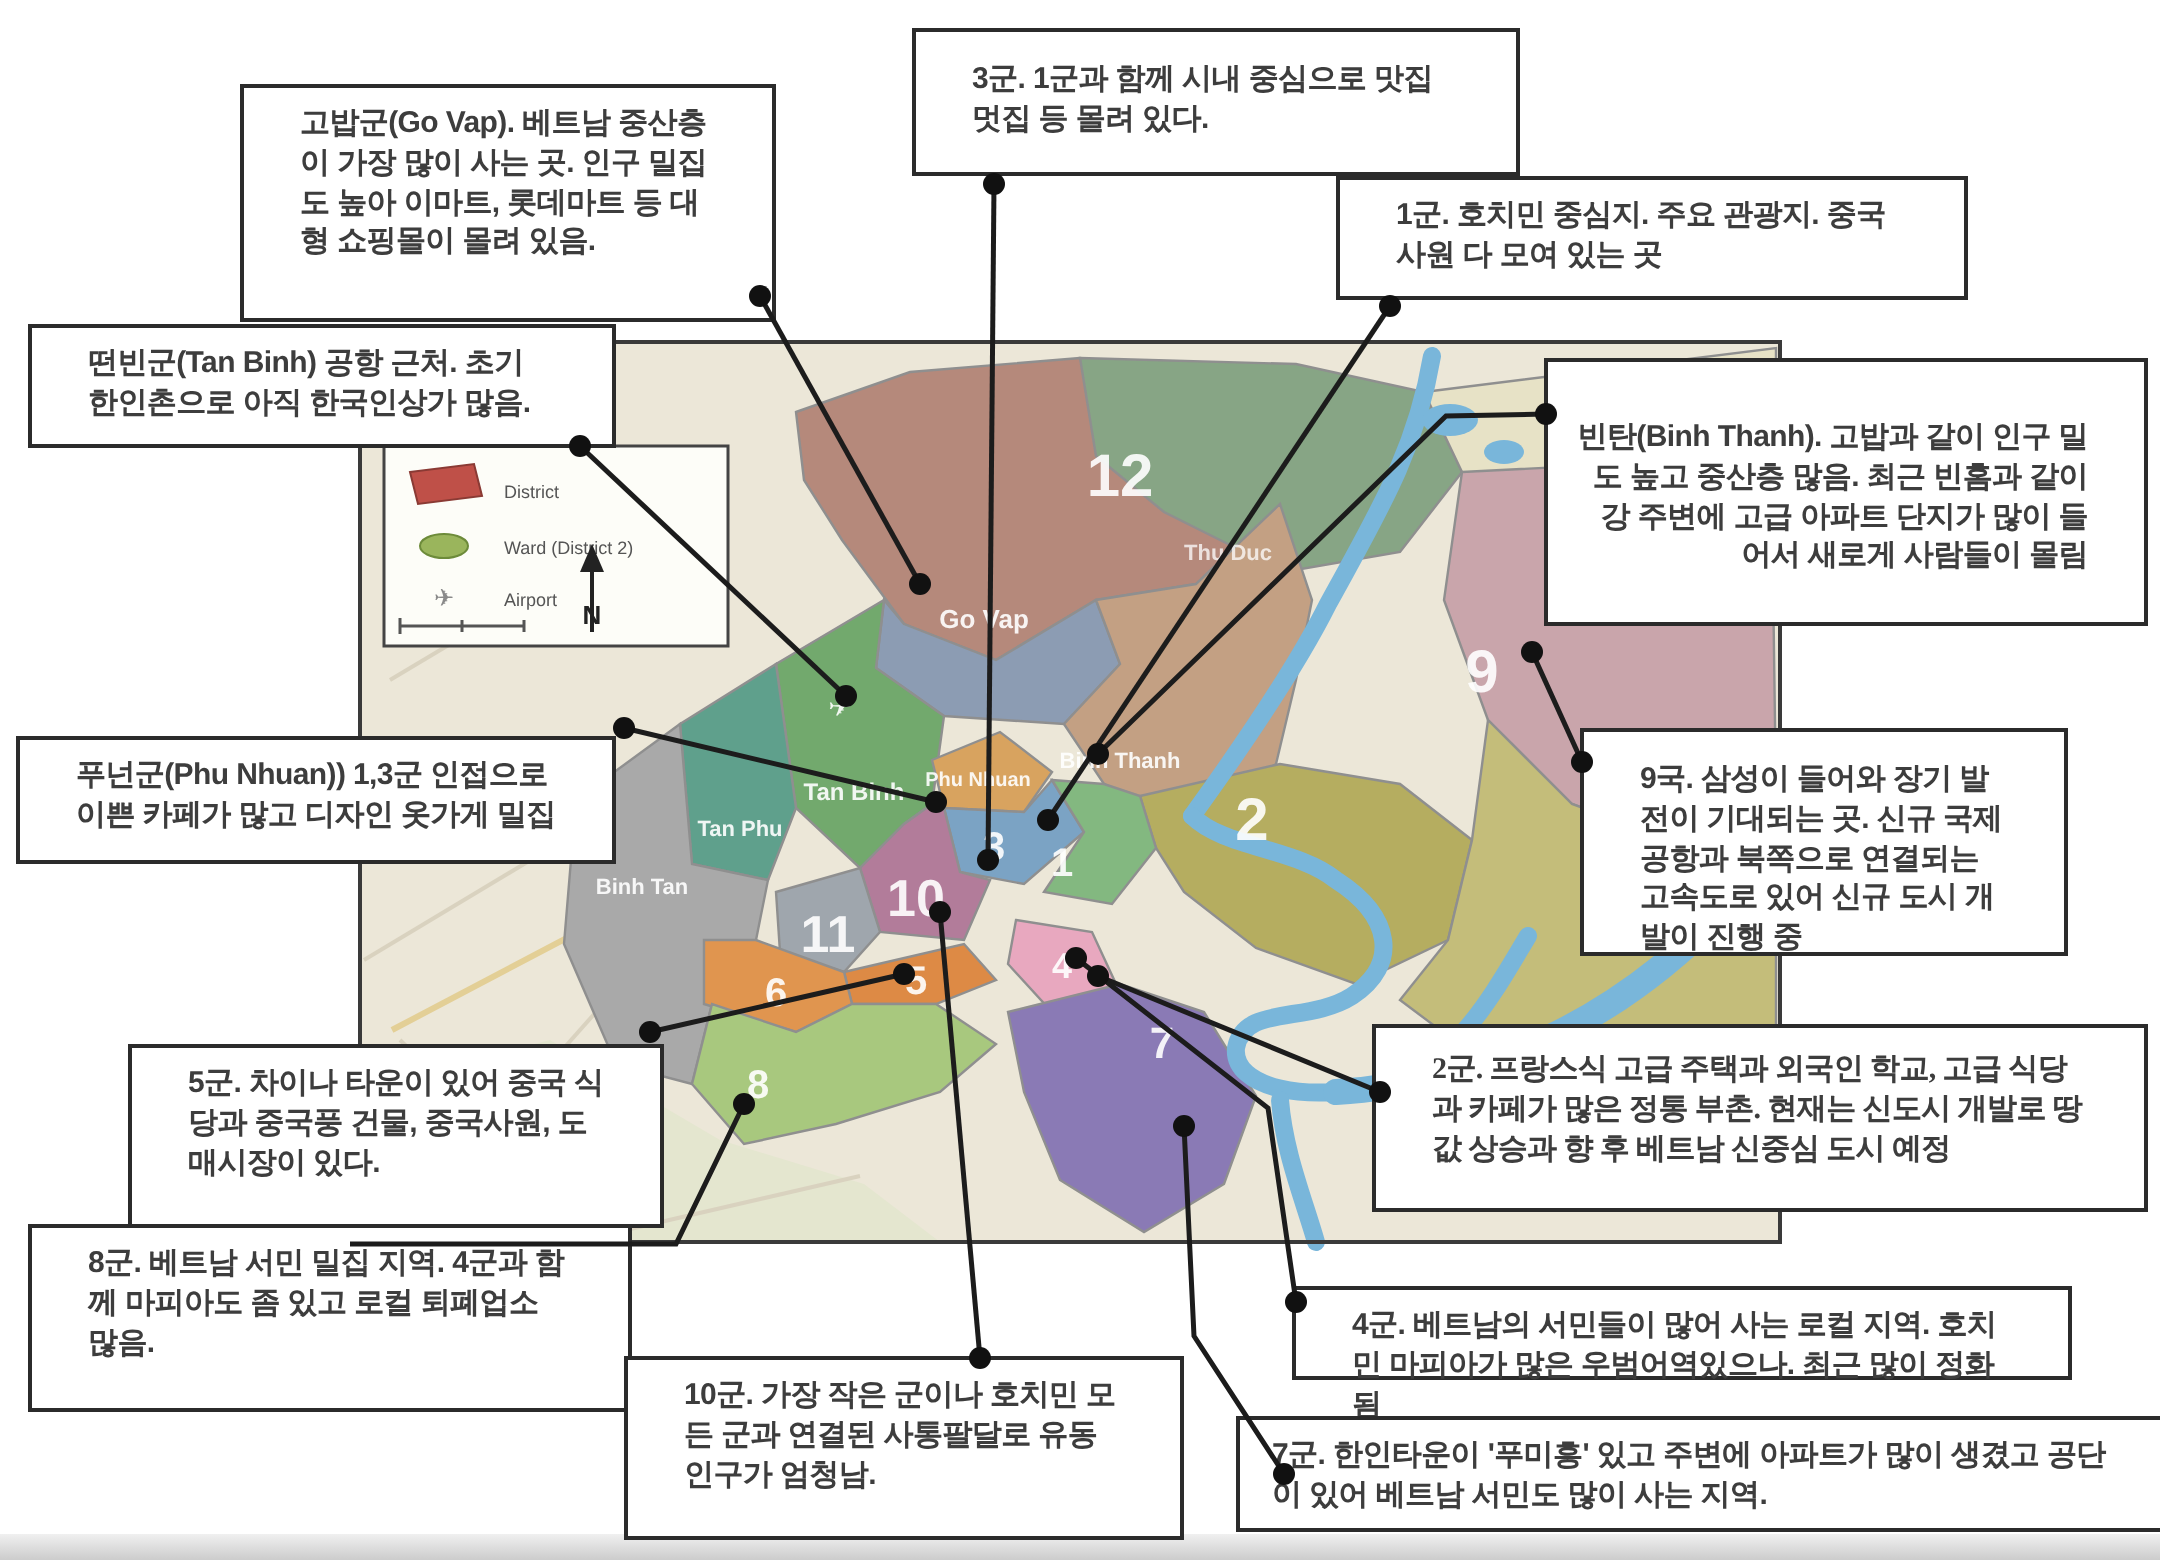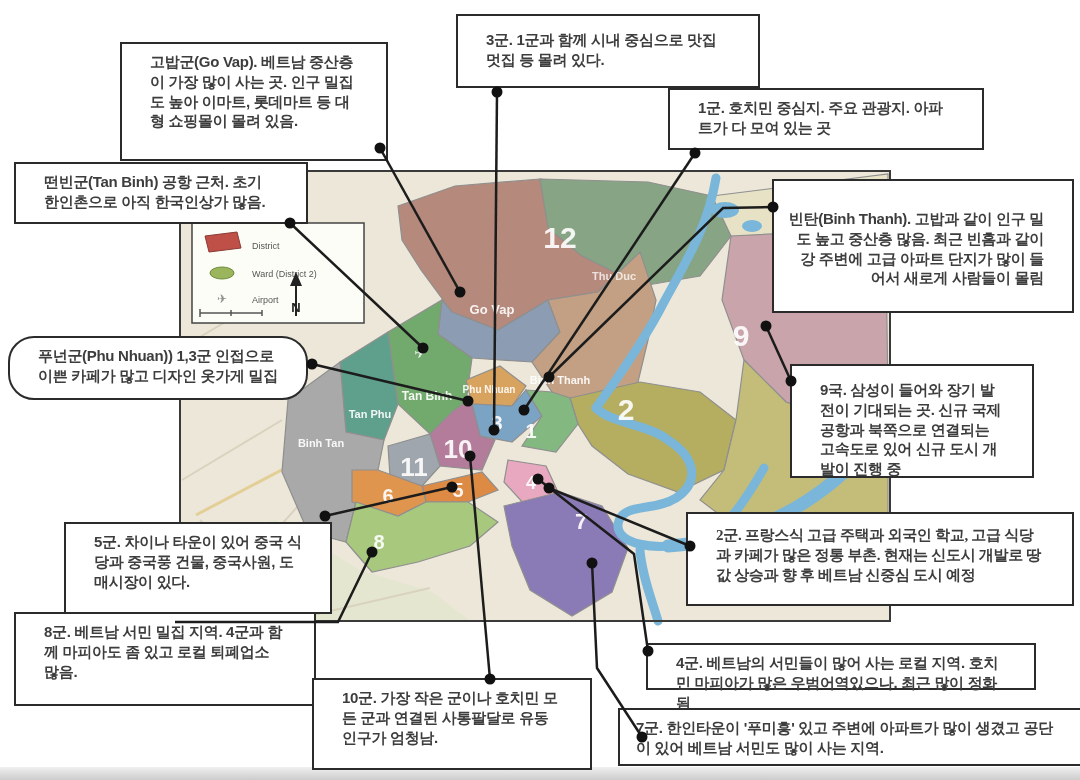--- a/index.html
+++ b/index.html
@@ -119,24 +119,24 @@
       <text x="296" y="312" font-size="13" font-weight="bold" fill="#222222" text-anchor="middle">N</text>
     </g>
   </g>
 
   <rect x="180" y="171" width="710" height="450" fill="none" stroke="#3a3a3a" stroke-width="2"></rect>
 </svg>
 
 <div class="callout" style="left:120px;top:42px;width:268px;height:119px;"><span>고밥군(Go Vap). 베트남 중산층이 가장 많이 사는 곳. 인구 밀집도 높아 이마트, 롯데마트 등 대형 쇼핑몰이 몰려 있음.</span></div>
 <div class="callout" style="left:14px;top:162px;width:294px;height:62px;"><span>떤빈군(Tan Binh) 공항 근처. 초기 한인촌으로 아직 한국인상가 많음.</span></div>
 <div class="callout" style="left:456px;top:14px;width:304px;height:74px;padding-top:14px;"><span>3군. 1군과 함께 시내 중심으로 맛집 멋집 등 몰려 있다.</span></div>
-<div class="callout" style="left:668px;top:88px;width:316px;height:62px;"><span>1군. 호치민 중심지. 주요 관광지. 아파트가 다 모여 있는 곳</span></div>
+<div class="callout" style="left:668px;top:88px;width:316px;height:62px;"><span>1군. 호치민 중심지. 주요 관광지. 중국사원 다 모여 있는 곳</span></div>
 <div class="callout" style="left:772px;top:179px;width:302px;height:134px;padding-top:28px;padding-left:13px;text-align:right;"><span>빈탄(Binh Thanh). 고밥과 같이 인구 밀도 높고 중산층 많음. 최근 빈홈과 같이 강 주변에 고급 아파트 단지가 많이 들어서 새로게 사람들이 몰림</span></div>
 <div class="callout" style="left:790px;top:364px;width:244px;height:114px;padding-top:14px;"><span>9국. 삼성이 들어와 장기 발전이 기대되는 곳. 신규 국제 공항과 북쪽으로 연결되는 고속도로 있어 신규 도시 개발이 진행 중</span></div>
-<div class="callout" style="left:8px;top:336px;width:300px;height:64px;border-radius:26px;"><span>푸넌군(Phu Nhuan)) 1,3군 인접으로 이쁜 카페가 많고 디자인 옷가게 밀집</span></div>
+<div class="callout" style="left:8px;top:368px;width:300px;height:64px;"><span>푸넌군(Phu Nhuan)) 1,3군 인접으로 이쁜 카페가 많고 디자인 옷가게 밀집</span></div>
 <div class="callout" style="left:28px;top:522px;width:268px;height:92px;margin-left:36px;"><span>5군. 차이나 타운이 있어 중국 식당과 중국풍 건물, 중국사원, 도매시장이 있다.</span></div>
 <div class="callout" style="left:14px;top:612px;width:302px;height:94px;"><span>8군. 베트남 서민 밀집 지역. 4군과 함께 마피아도 좀 있고 로컬 퇴폐업소 많음.</span></div>
 <div class="callout" style="left:686px;top:512px;width:388px;height:94px;padding-top:12px;font-family:Liberation Serif, serif;"><span>2군. 프랑스식 고급 주택과 외국인 학교, 고급 식당과 카페가 많은 정통 부촌. 현재는 신도시 개발로 땅값 상승과 향 후 베트남 신중심 도시 예정</span></div>
 <div class="callout" style="left:646px;top:643px;width:390px;height:47px;"><span>4군. 베트남의 서민들이 많어 사는 로컬 지역. 호치민 마피아가 많은 우범어역있으나. 최근 많이 정화됨</span></div>
 <div class="callout" style="left:618px;top:708px;width:468px;height:58px;padding-left:16px;"><span>7군. 한인타운이 '푸미흥' 있고 주변에 아파트가 많이 생겼고 공단이 있어 베트남 서민도 많이 사는 지역.</span></div>
 <div class="callout" style="left:312px;top:678px;width:280px;height:92px;"><span>10군. 가장 작은 군이나 호치민 모든 군과 연결된 사통팔달로 유동인구가 엄청남.</span></div>
 
 <svg id="line-layer" class="layer" viewBox="0 0 1080 780">
   <g fill="none" stroke-width="2.5" stroke="#1c1c1c">
     <polyline points="380,148 460,292" stroke="#1c1c1c"></polyline>

